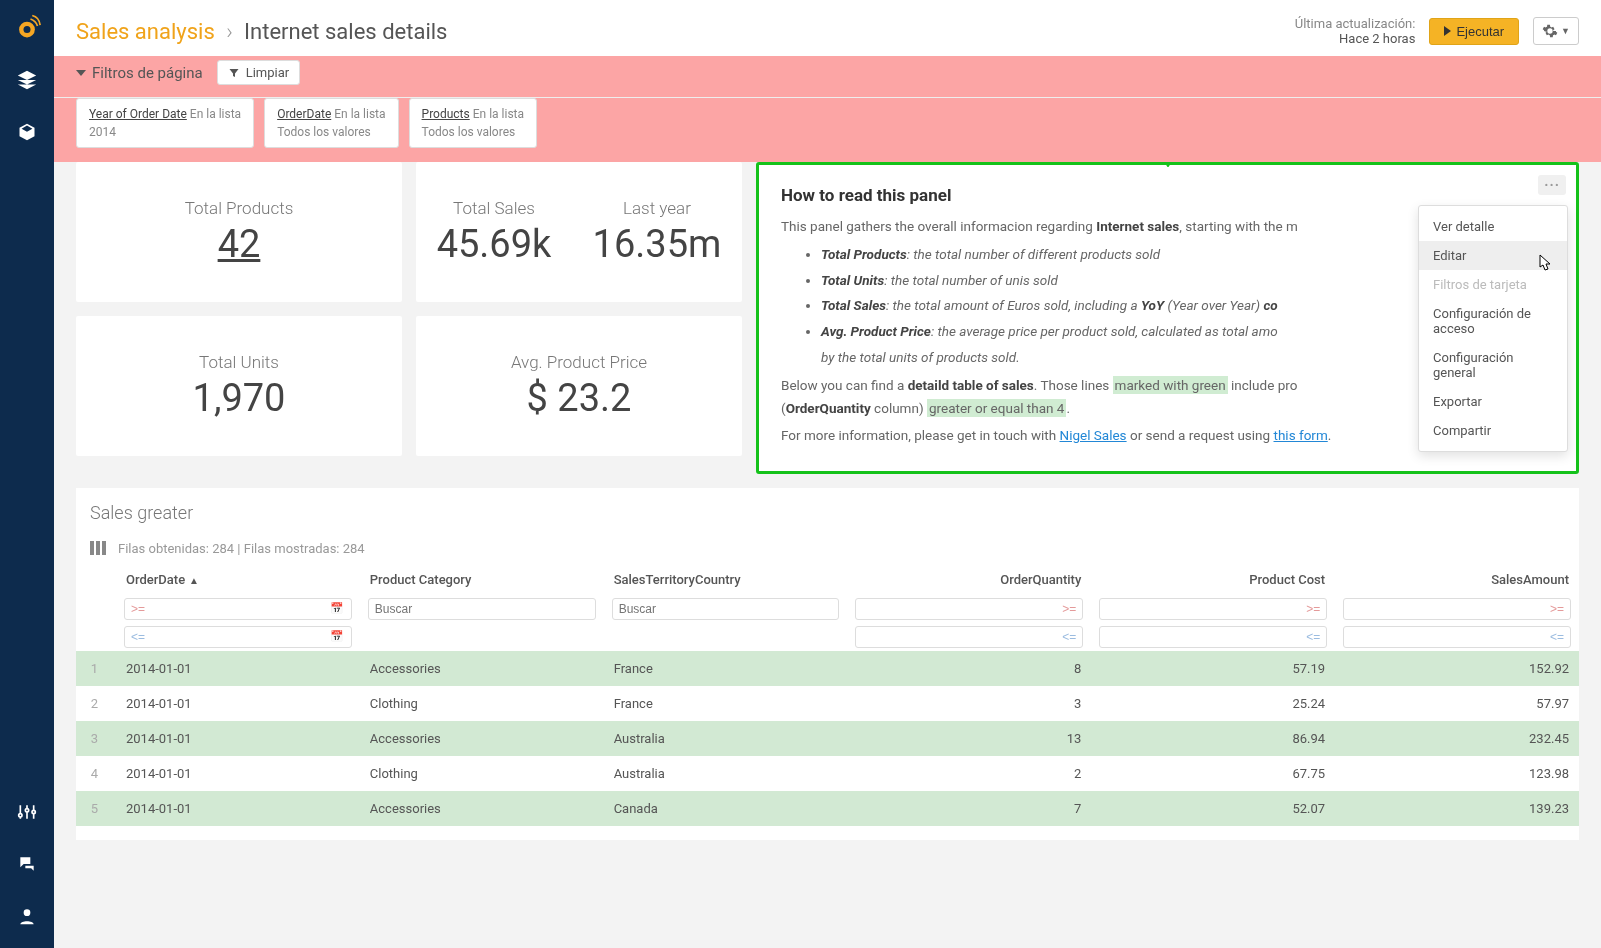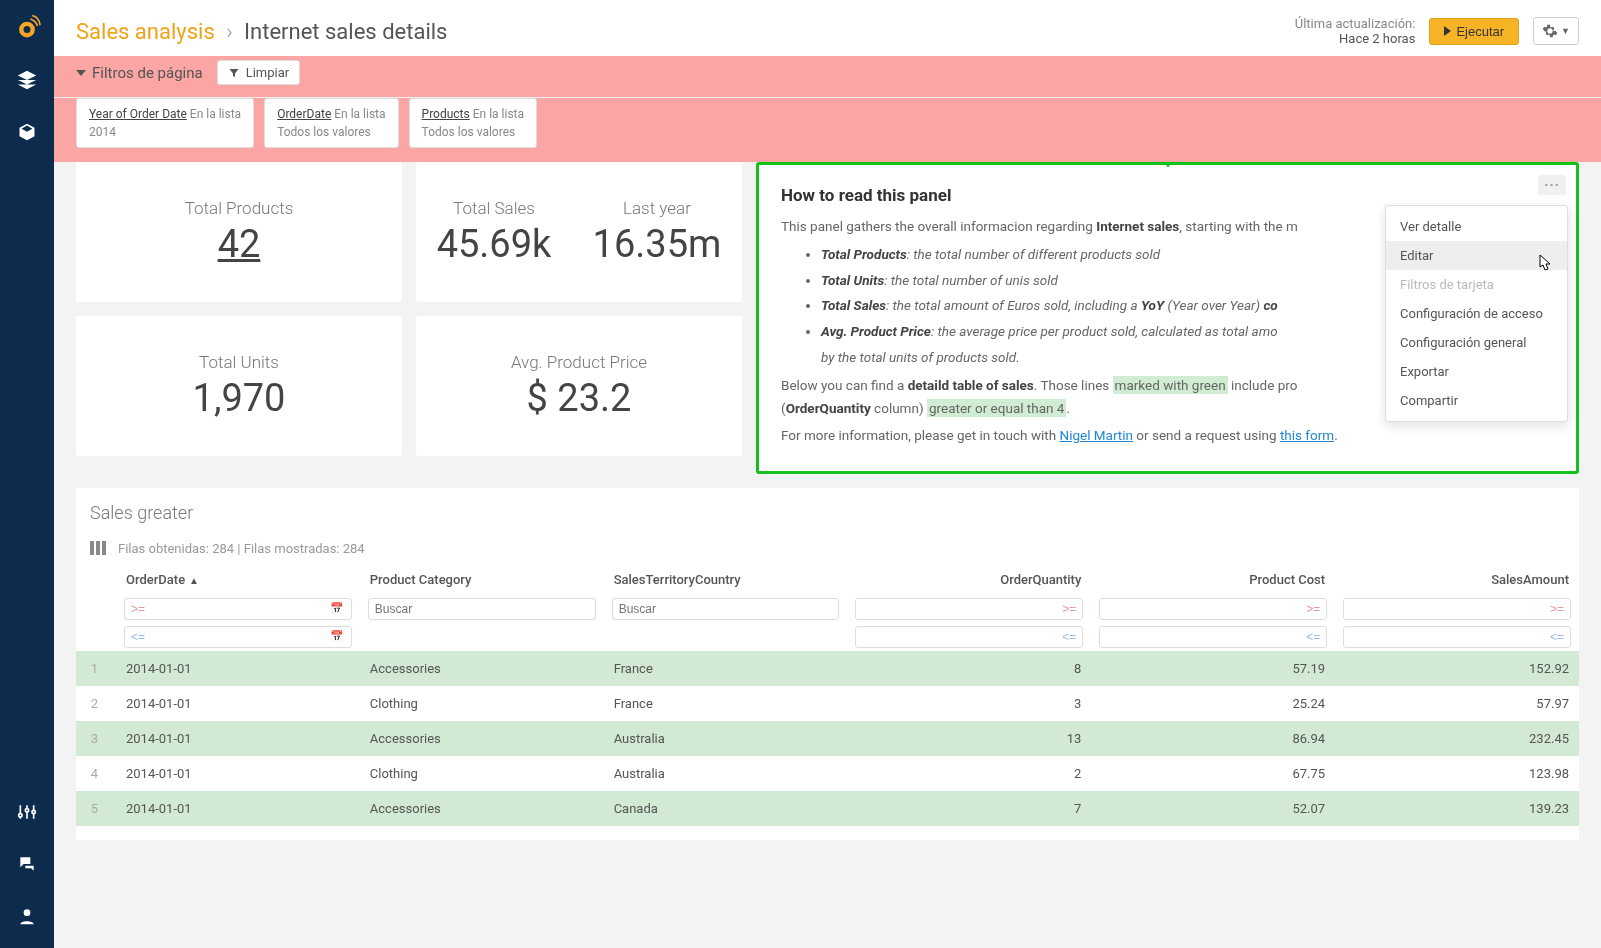--- a/index.html
+++ b/index.html
@@ -58,21 +58,21 @@
 .info-panel ul { padding-left:40px; margin:4px 0;font-style:italic;}
 .info-panel li { font-size:13.5px; color:#666; line-height:1.9;}
 .info-panel b { color:#444;}
 .hl { background:#d0ecd2; padding:1px 2px;}
 .link { color:#2287d6; text-decoration:underline;}
 .arrow-down { position:absolute; left:50%; top:-48px; transform:translateX(-50%);}
 .arrow-down svg{width:24px;height:50px;}
 .panel-menu-btn { position:absolute; right:10px; top:10px; background:#f0f0f0; border-radius:3px; padding:2px 6px; cursor:pointer; color:#999; letter-spacing:1px; font-weight:700;}
 
 
-.ctx-menu { position:absolute; right:8px; top:40px; background:#fff; border:1px solid #ddd; border-radius:3px; box-shadow:0 4px 12px rgba(0,0,0,0.12); width:183px; padding:6px 0; z-index:20;}
+.ctx-menu { position:absolute; right:8px; top:40px; background:#fff; border:1px solid #ddd; border-radius:3px; box-shadow:0 4px 12px rgba(0,0,0,0.12); width:150px; padding:6px 0; z-index:20;}
 .ctx-menu .mi { padding:7px 14px; font-size:13px; color:#555; cursor:pointer;}
 .ctx-menu .mi:hover, .ctx-menu .mi.hover { background:#eee;}
 .ctx-menu .mi.disabled { color:#bbb; cursor:default;}
 .cursor { position:absolute; right:22px; top:88px; z-index:21; font-size:17px;}
 
 
 .table-section { background:#fff; margin-top:14px; padding:14px 0;}
 .table-title { font-size:18px; color:#777; font-weight:300; padding:0 14px 10px 14px;}
 .table-meta { display:flex; align-items:center; gap:12px; padding:8px 14px; color:#999; font-size:13px;}
 .table-meta .columns-icon{display:inline-flex;gap:2px;}
@@ -224,21 +224,21 @@
           <div class="panel-menu-btn">···</div>
           <h3>How to read this panel</h3>
           <p><span>This panel gathers the overall informacion regarding </span><b>Internet sales</b><span>, starting with the m</span></p>
           <ul>
             <li><b>Total Products</b><span>: the total number of different products sold</span></li>
             <li><b>Total Units</b><span>: the total number of unis sold</span></li>
             <li><b>Total Sales</b><span>: the total amount of Euros sold, including a </span><b>YoY</b><span> (Year over Year) </span><b>co</b></li>
             <li><b>Avg. Product Price</b><span>: the average price per product sold, calculated as total amo</span><br><span>by the total units of products sold.</span></li>
           </ul>
           <p><span>Below you can find a </span><b>detaild table of sales</b><span>. Those lines </span><span class="hl">marked with green</span><span> include pro</span><br><span>(</span><b>OrderQuantity</b><span> column) </span><span class="hl">greater or equal than 4</span><span>.</span></p>
-          <p><span>For more information, please get in touch with </span><a class="link">Nigel Martin</a><span> or send a request using </span><a class="link">this form</a><span>.</span></p>
+          <p><span>For more information, please get in touch with </span><a class="link">Nigel Sales</a><span> or send a request using </span><a class="link">this form</a><span>.</span></p>
 
           <div class="ctx-menu">
             <div class="mi">Ver detalle</div>
             <div class="mi hover">Editar</div>
             <div class="mi disabled">Filtros de tarjeta</div>
             <div class="mi">Configuración de acceso</div>
             <div class="mi">Configuración general</div>
             <div class="mi">Exportar</div>
             <div class="mi">Compartir</div>
           </div>

